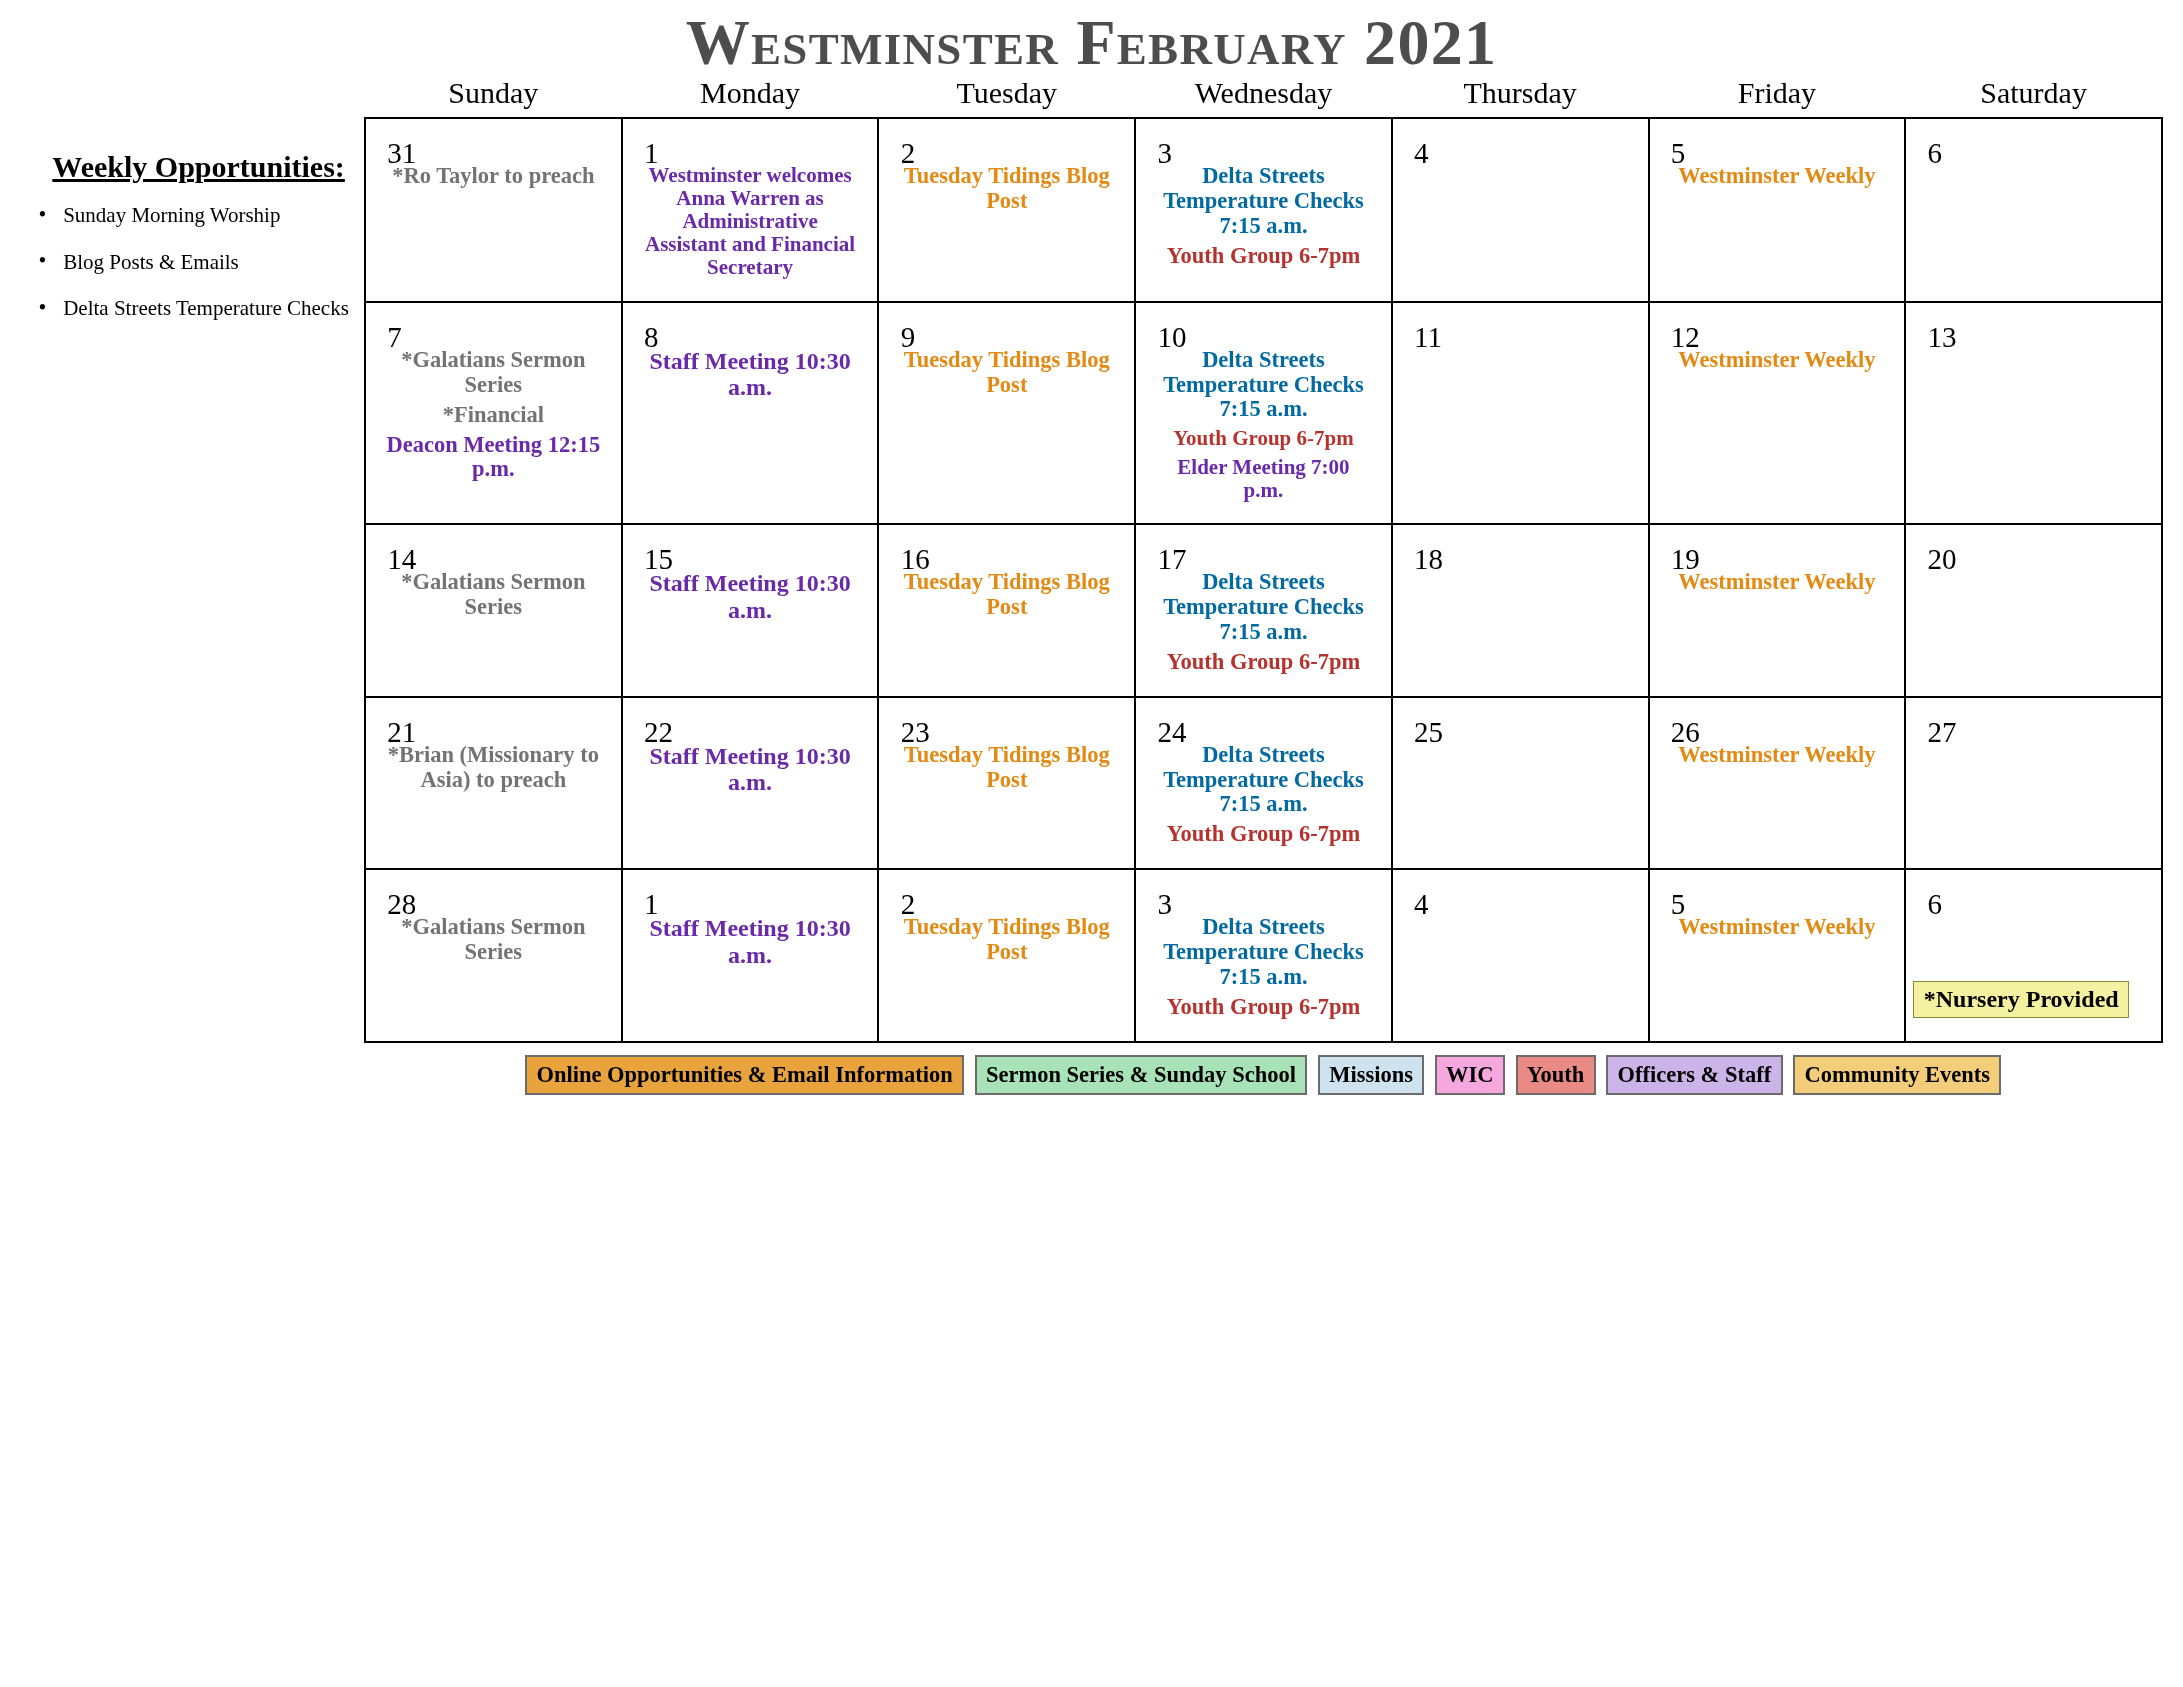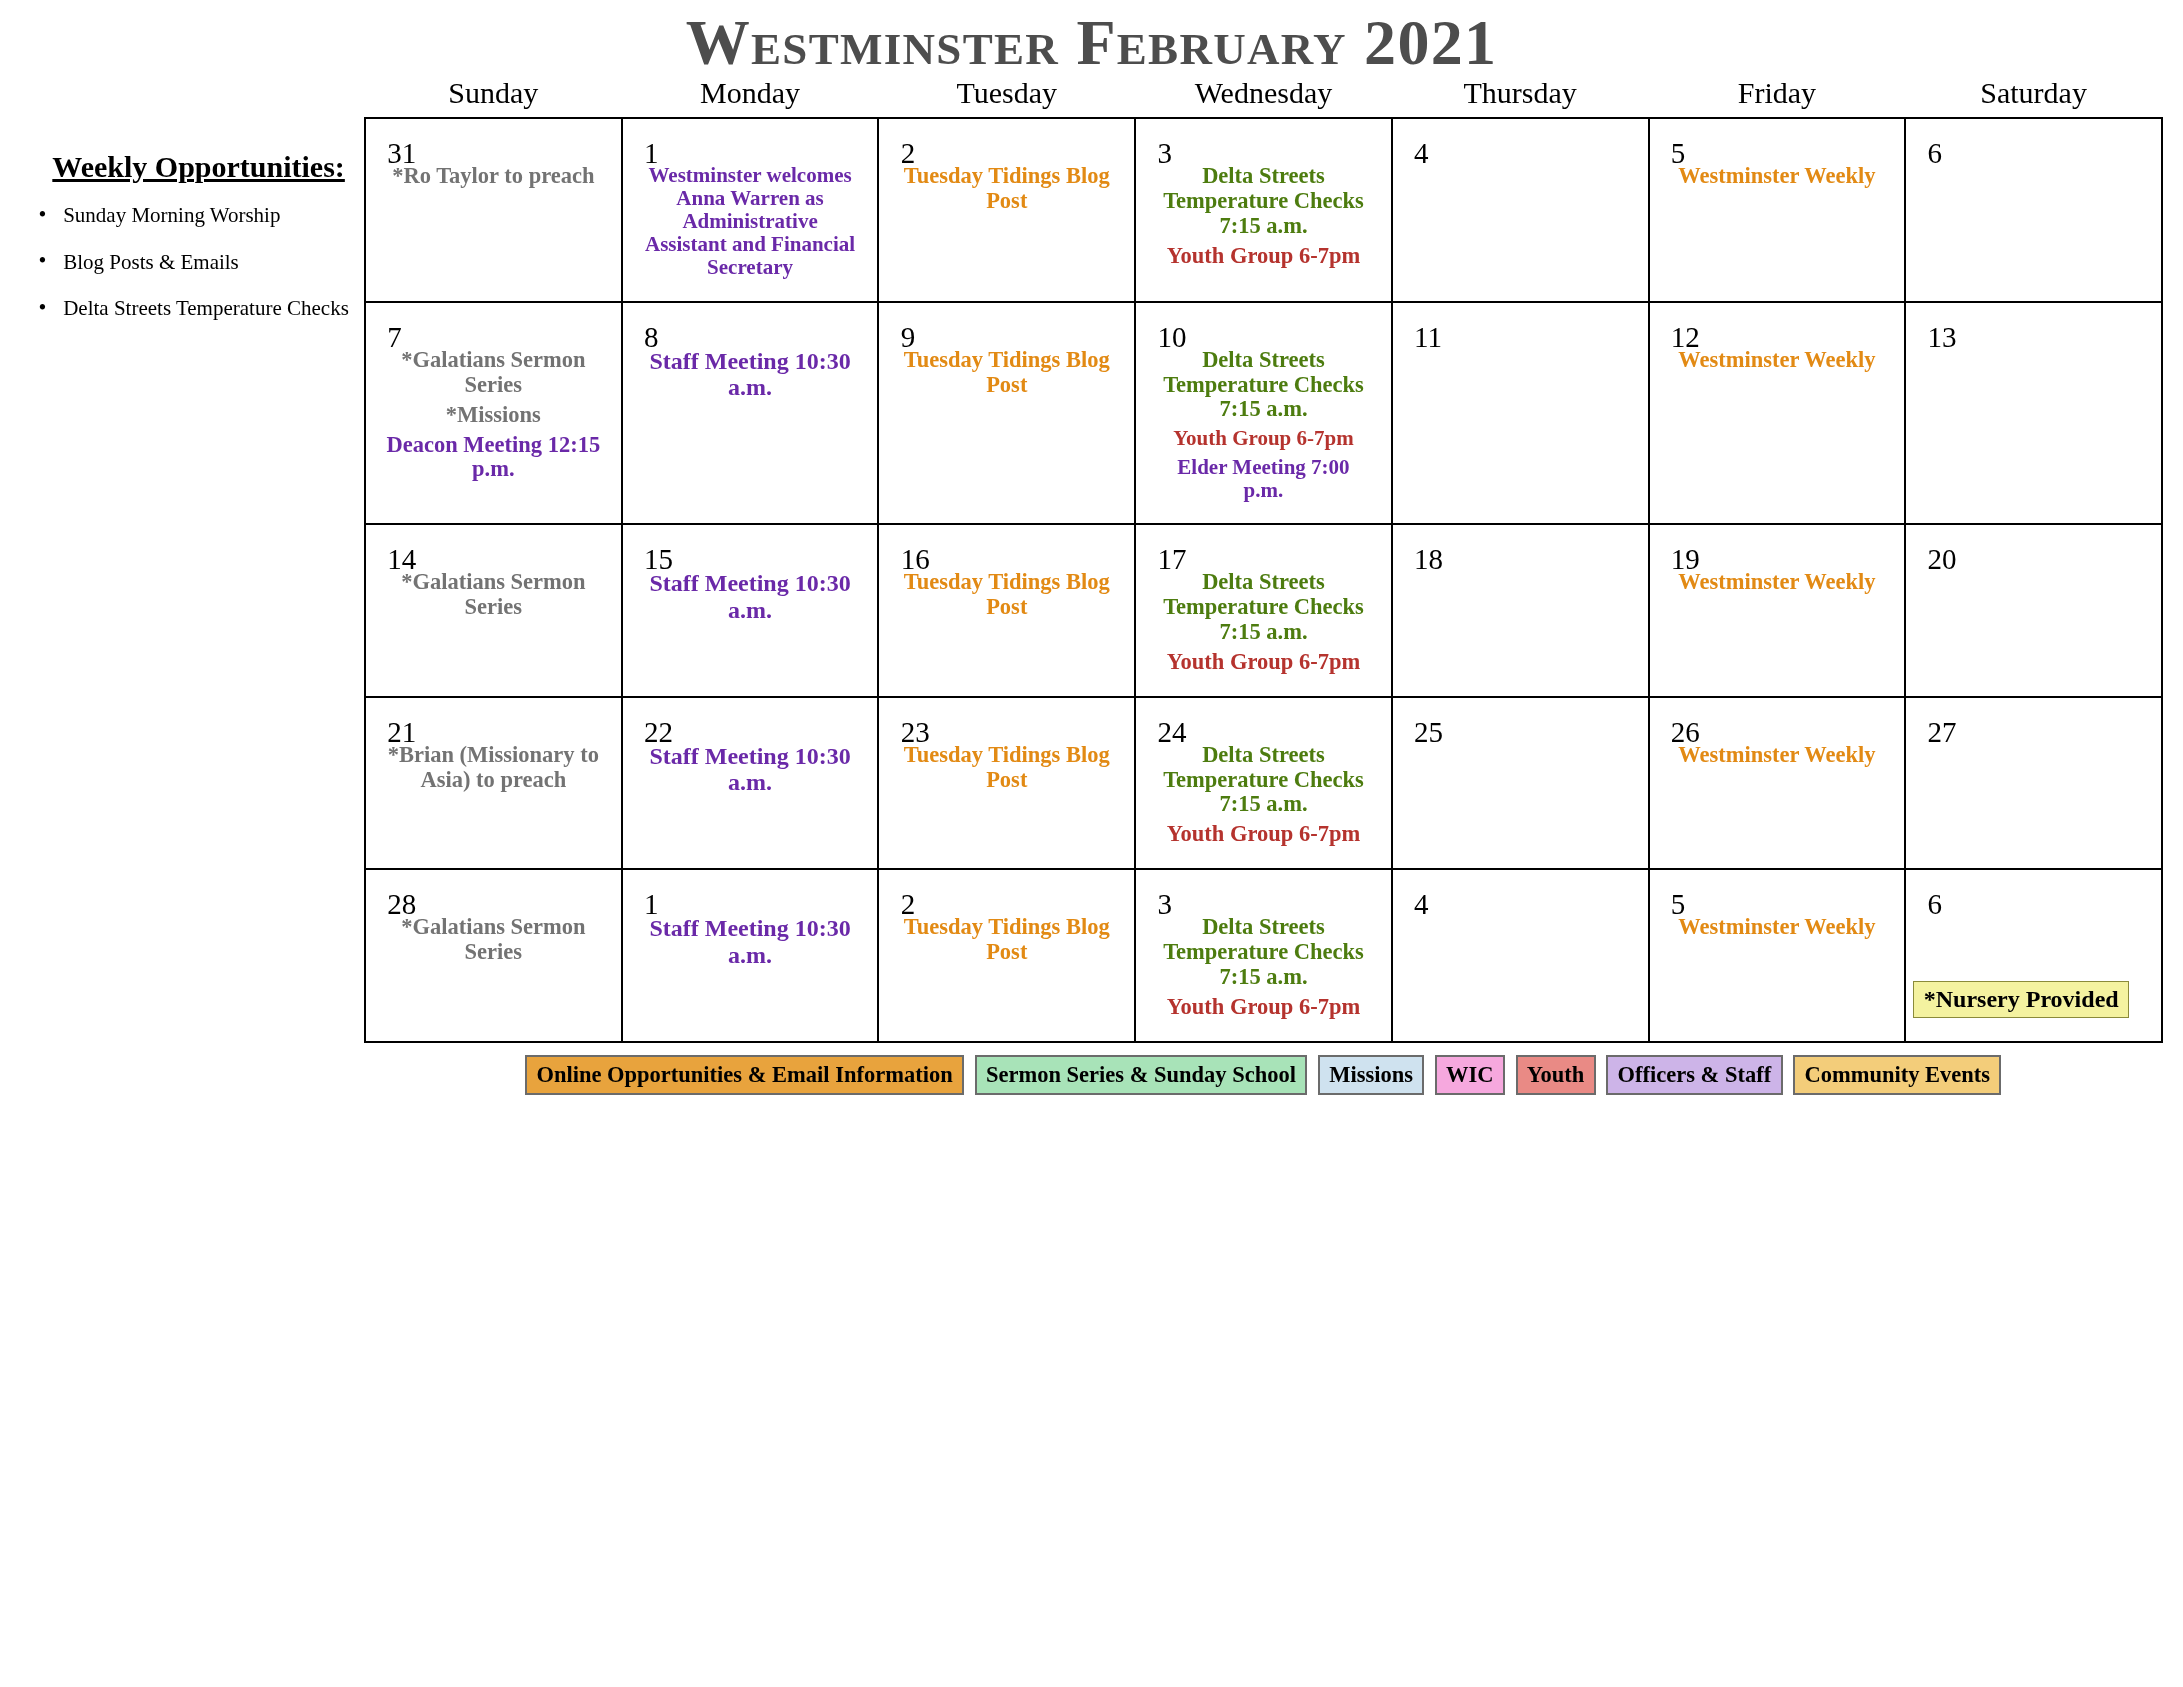--- a/index.html
+++ b/index.html
@@ -127,21 +127,21 @@
     font-weight: bold;
     line-height: 1.1;
     margin: 5.3px 0 0 0;
   }
   .ev.first { margin-top: 1.3px; }
 
   
   .c-green  { color: #737373; }
   .c-purple { color: #6a29a8; }
   .c-orange { color: #e28a14; }
-  .c-blue   { color: #4d7c0f; }
+  .c-blue   { color: #0369a1; }
   .c-red    { color: #b5332e; }
 
   
   .nursery {
     position: absolute;
     right: 16px;
     bottom: 6.6px;
     background: #f4f2a0;
     border: 1.3px solid #8a8a3a;
     font-size: 24px;
@@ -241,21 +241,21 @@
                   </div></div>
               </td>
               <td class="day">
                 <div class="cell-inner"><div class="daynum">6</div><div class="events"></div></div>
               </td>
             </tr>
             <tr>
               <td class="day">
                 <div class="cell-inner"><div class="daynum">7</div><div class="events">
                     <div class="ev first c-green" style="font-size: 22.5px;">*Galatians Sermon Series</div>
-                    <div class="ev c-green" style="font-size: 22.5px;">*Missions</div>
+                    <div class="ev c-green" style="font-size: 22.5px;">*Financial</div>
                     <div class="ev c-purple" style="font-size: 22.5px;">Deacon Meeting 12:15 p.m.</div>
                   </div></div>
               </td>
               <td class="day">
                 <div class="cell-inner"><div class="daynum">8</div><div class="events">
                     <div class="ev first c-purple" style="font-size: 24px;">Staff Meeting 10:30 a.m.</div>
                   </div></div>
               </td>
               <td class="day">
                 <div class="cell-inner"><div class="daynum">9</div><div class="events">

